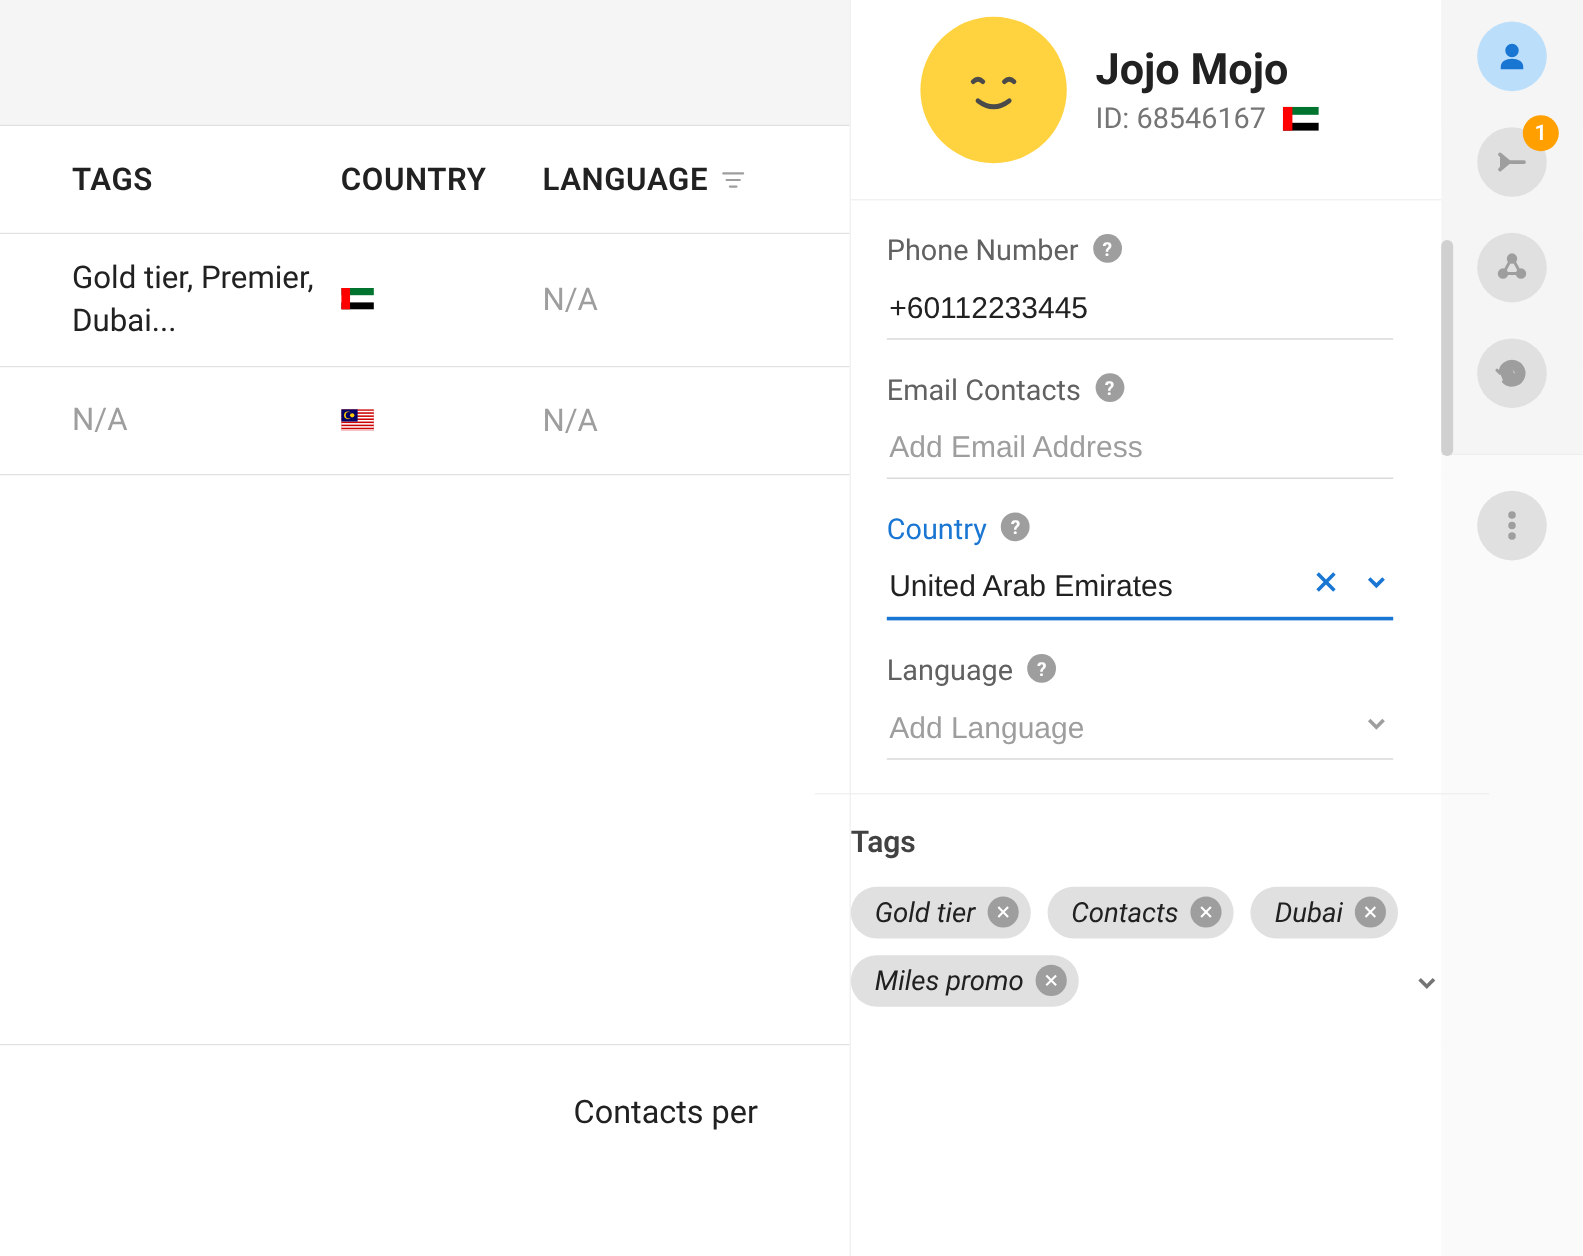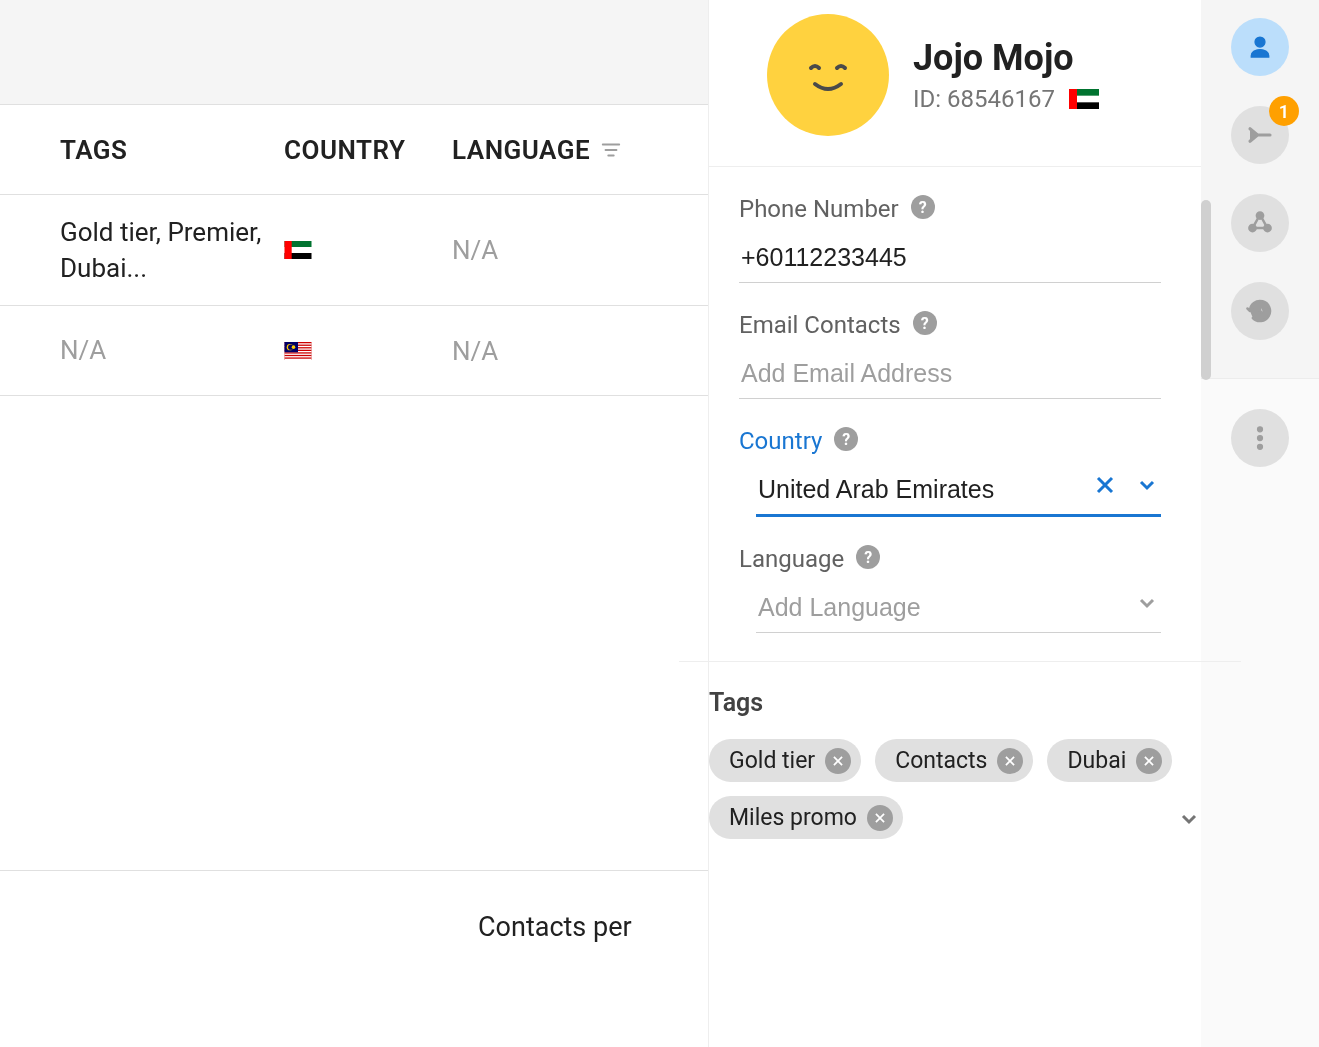--- a/index.html
+++ b/index.html
@@ -229,21 +229,21 @@
       padding: 6px 2px 10px 2px;
       outline: none;
       background: transparent;
       color: #212121;
     }
     .field-input::placeholder { color: #9e9e9e; }
     .field-input.focused {
       border-bottom: 3px solid #1976d2;
     }
 
-    .select-wrap { position: relative; margin-left: 17px; }
+    .select-wrap { position: relative; }
     .select-actions {
       position: absolute;
       right: 2px;
       top: 4px;
       display: flex;
       gap: 18px;
       align-items: center;
     }
     .select-actions svg { width: 24px; height: 24px; cursor: pointer; }
     .clear-x { stroke: #1976d2; stroke-width: 3; }
@@ -262,27 +262,27 @@
     }
     .chips {
       display: flex;
       flex-wrap: wrap;
       gap: 14px;
       align-items: center;
       position: relative;
     }
     .chip {
       display: inline-flex;
-      align-items: center;
       gap: 10px;
       background: #e0e0e0;
       border-radius: 999px;
       padding: 8px 10px 8px 20px;
       font-size: 23px;
       color: #212121;
+      font-style: italic;
     }
     .chip-x {
       width: 26px; height: 26px;
       border-radius: 50%;
       background: #9e9e9e;
       display: inline-flex;
       align-items: center;
       justify-content: center;
       cursor: pointer;
     }

